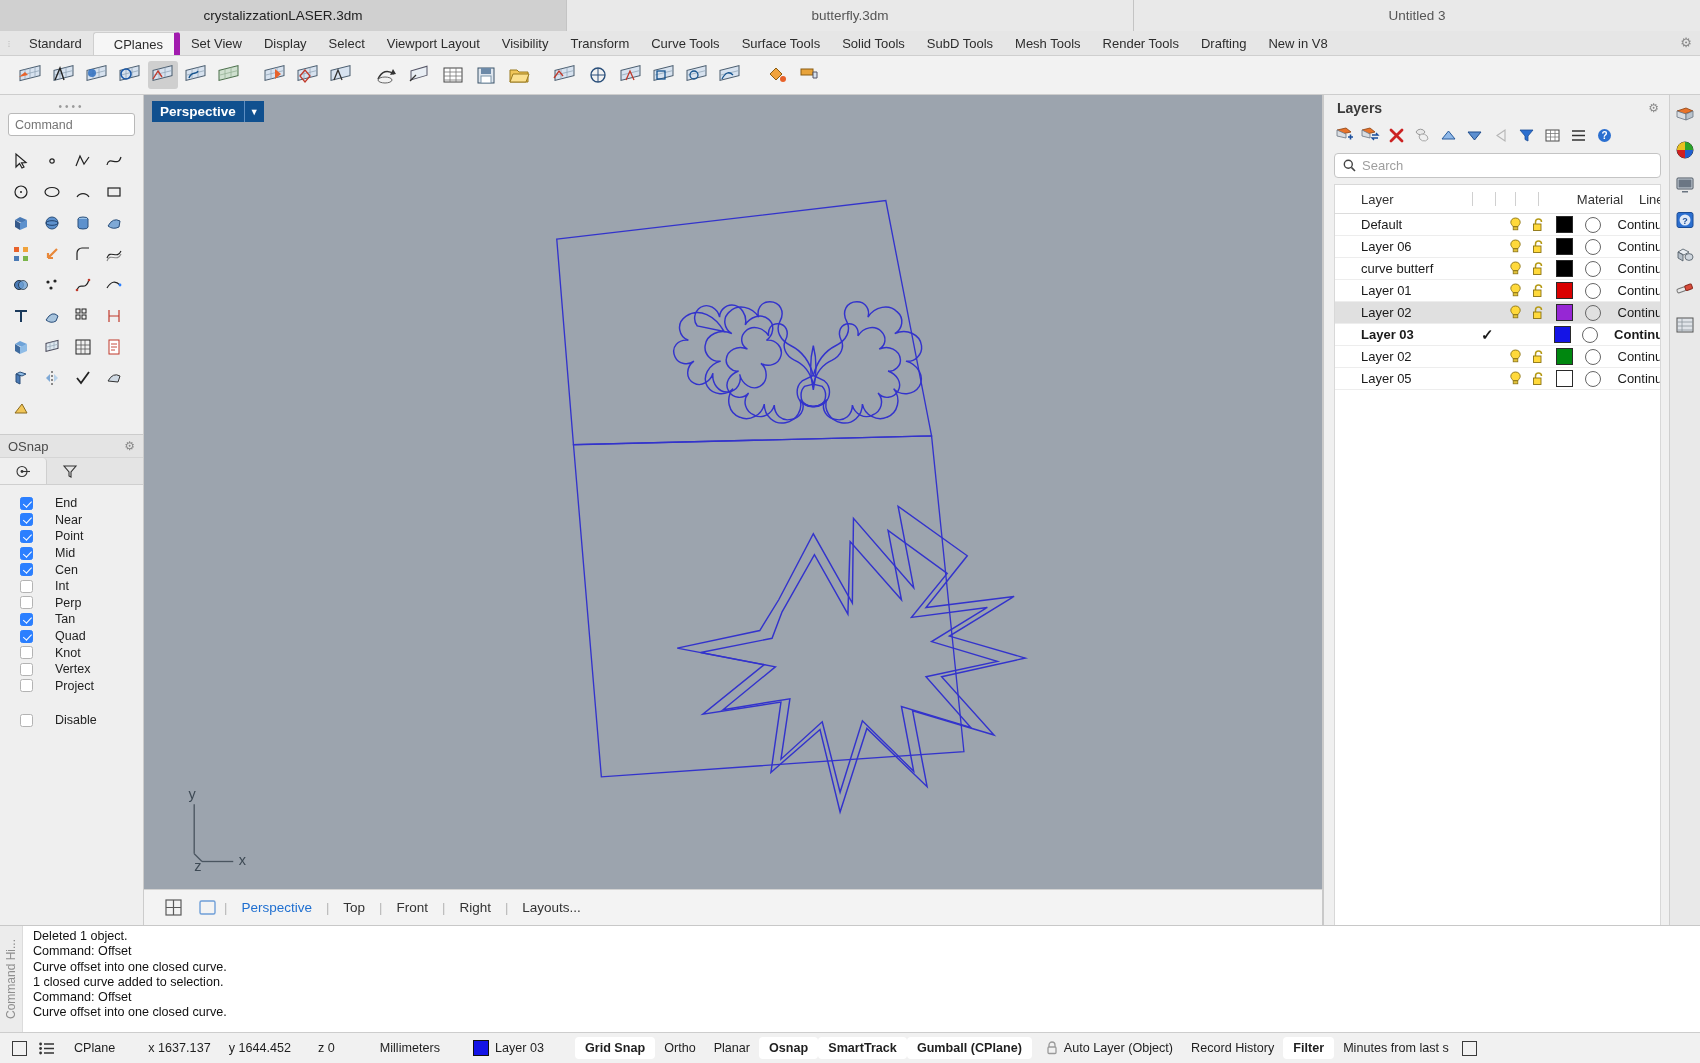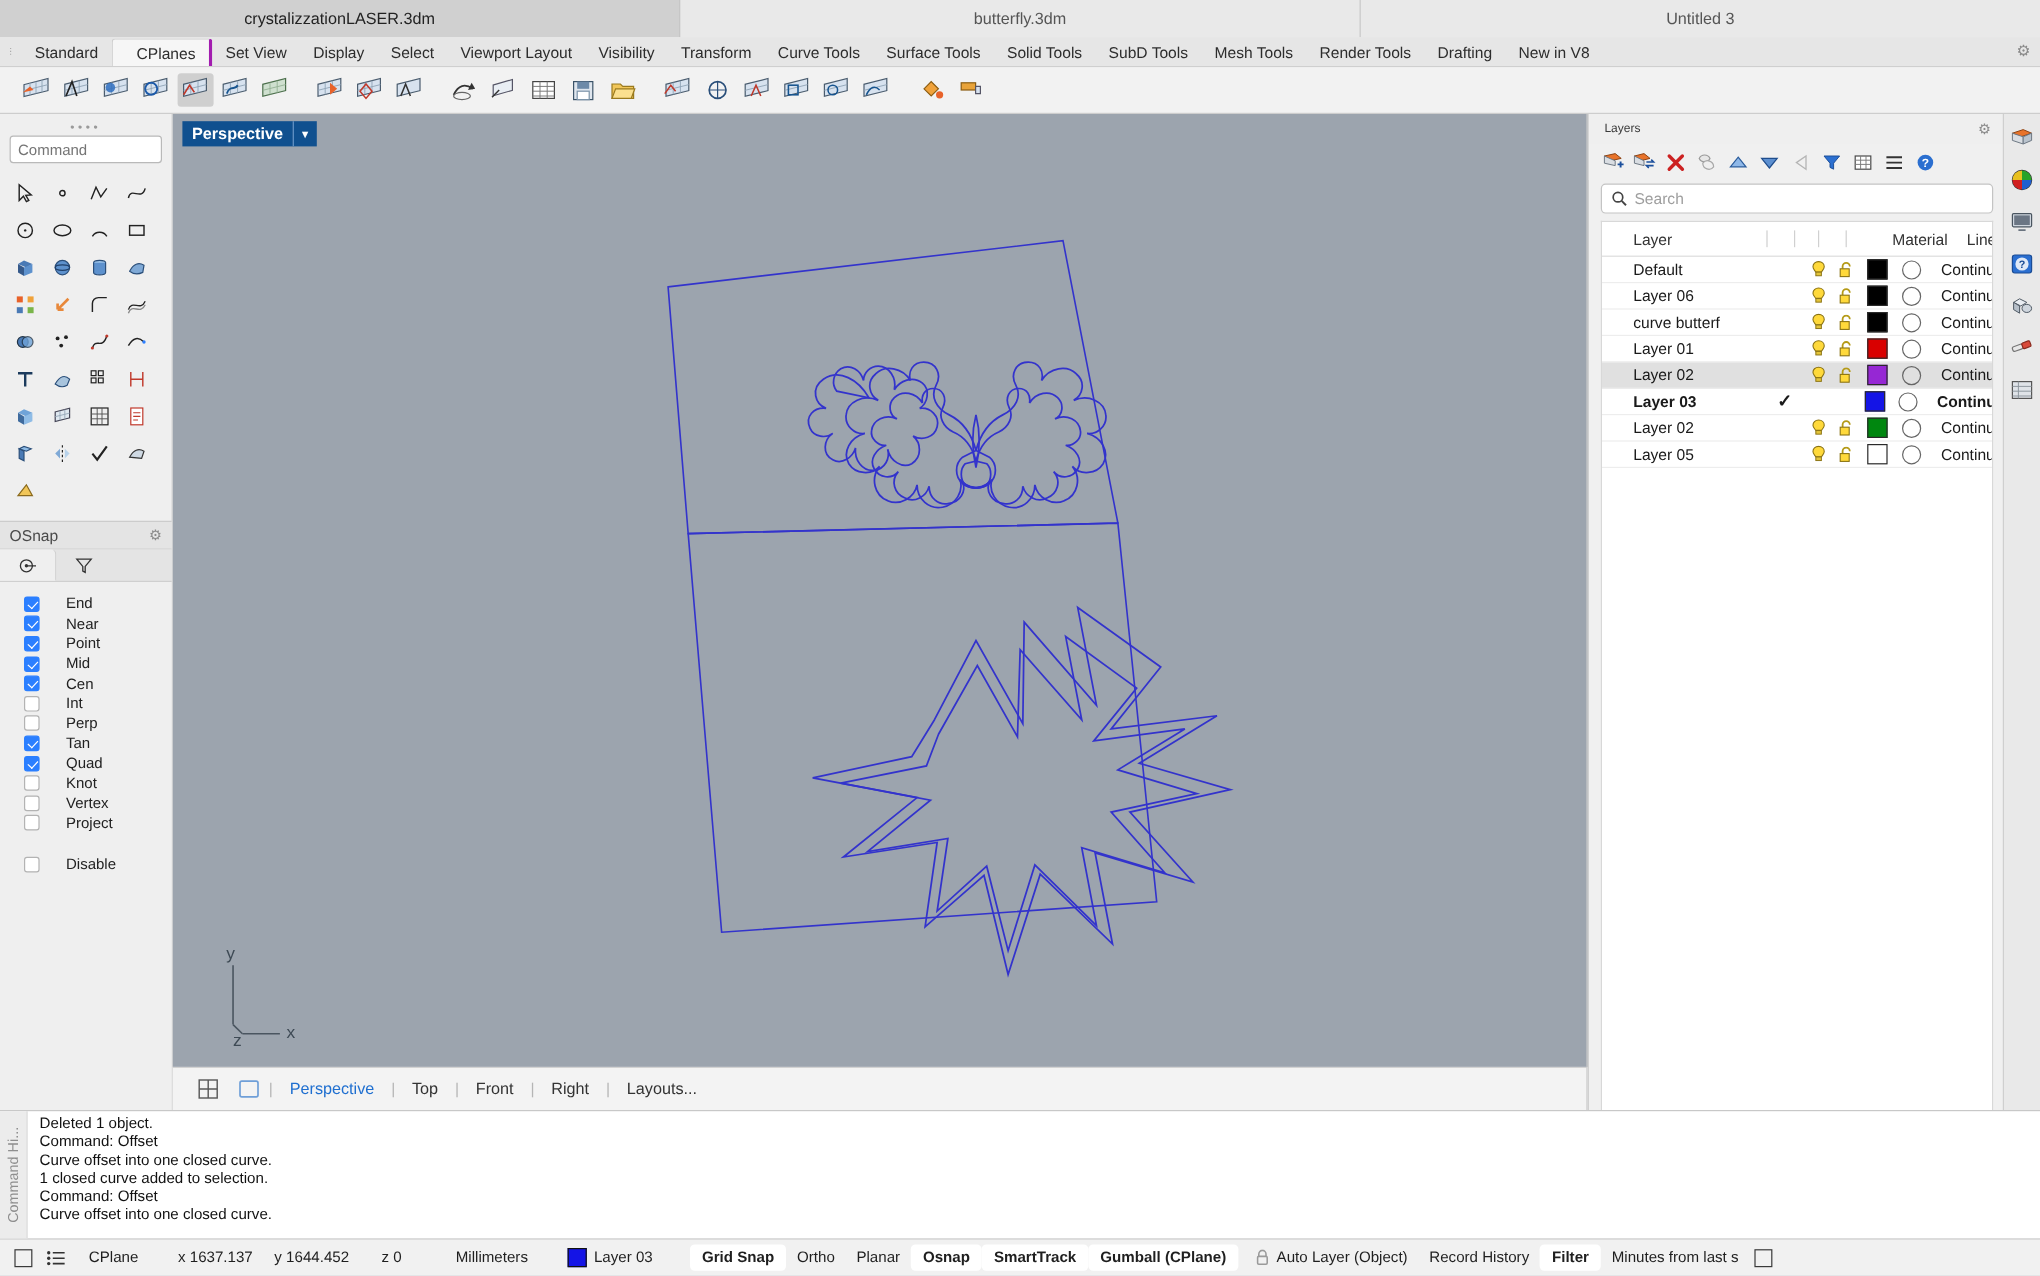--- a/index.html
+++ b/index.html
@@ -19,21 +19,21 @@
   .doctab { flex: 1 1 0; display: flex; align-items: center; justify-content: center;
             font-size: 13.5px; color: #3a3a3a; border-right: 1px solid #c4c4c4; }
   .doctab.active { background: #d0d0d0; color: #222; }
   .doctab.inactive { background: #e9e9e9; color: #555; align-items: center; }
 
   
   .tabsbar { height: 24px; background: #e6e6e6; display: flex; align-items: stretch;
              border-bottom: 1px solid #cfcfcf; position: relative; flex: 0 0 auto; }
   .tabgrip { width: 18px; display:flex; align-items:center; justify-content:center; color:#9a9a9a; font-size:7px; line-height:5px;}
   .tab { padding: 0 11px; display: flex; align-items: center; font-size: 13px; color: #2d2d2d; white-space: nowrap; }
-  .tab.sel { background: #f6f6f6; border-left: 1px solid #cfcfcf; border-right: 3px solid #a21caf;
+  .tab.sel { background: #f6f6f6; border-left: 1px solid #cfcfcf; border-right: 6px solid #a21caf;
              border-top: 1px solid #cfcfcf; border-radius: 3px 3px 0 0; margin-top:1px;padding-left:20px; }
   .tabsbar .gear { position:absolute; right: 8px; top: 4px; color:#8a8a8a; font-size: 13px; }
 
   
   .ribbon { height: 38px; background: #f2f2f2; border-bottom: 1px solid #cdcdcd;
             display: flex; align-items: center; padding-left: 16px; gap: 3px; flex: 0 0 auto; position: relative;}
   .ric { width: 30px; height: 28px; display:flex; align-items:center; justify-content:center; position: relative;}
   .ric.sel { background: #cfcfcf; border-radius: 3px; }
   .rsep { width: 10px; }
 
@@ -80,21 +80,21 @@
   .vptabs .vti { width: 34px; display:flex;align-items:center;justify-content:center;}
   .vptabs .vt { padding: 0 14px; font-size: 13.5px; color: #333; }
   .vptabs .vt.act { color: #1f6fd0; }
   .vptabs .vsep { color:#b5b5b5; font-size: 13px;}
 
   
   .rightpanel { width: 345px; flex: 0 0 345px; background:#f0f0f0; display:flex; flex-direction:column;
                 border-left: 1px solid #c9c9c9;}
   .rphdr { height: 25px; display:flex; align-items:center; justify-content:space-between;
            padding: 0 10px 0 13px; background:#efefef;}
-  .rphdr .t { font-size: 10px; color:#3b3b3b;}
+  .rphdr .t { font-size: 14px; color:#3b3b3b;font-weight:bold;}
   .rptools { height: 30px; display:flex; align-items:center; gap: 2px; padding-left: 8px; background:#f0f0f0;}
   .rpt { width: 24px; height: 24px; display:flex;align-items:center;justify-content:center;}
   .searchwrap { padding: 3px 8px 6px 10px; }
   .searchbox { height: 23px; background: #fff; border: 1px solid #c4c4c4; border-radius: 4px;
                display:flex; align-items:center; gap: 6px; padding: 0 8px;}
   .searchbox .ph { color:#9e9e9e; font-size: 13px;}
   .layertable { background:#fff; margin: 0 8px 0 10px; border:1px solid #d8d8d8; border-bottom:none;
                 flex: 1 1 auto; overflow: hidden; }
   .lthead { display:flex; align-items:center; height: 28px; border-bottom:1px solid #dcdcdc; font-size:13px; color:#333;}
   .ltrow { display:flex; align-items:center; height: 21px; border-bottom:1px solid #ededed; font-size:13px;}

